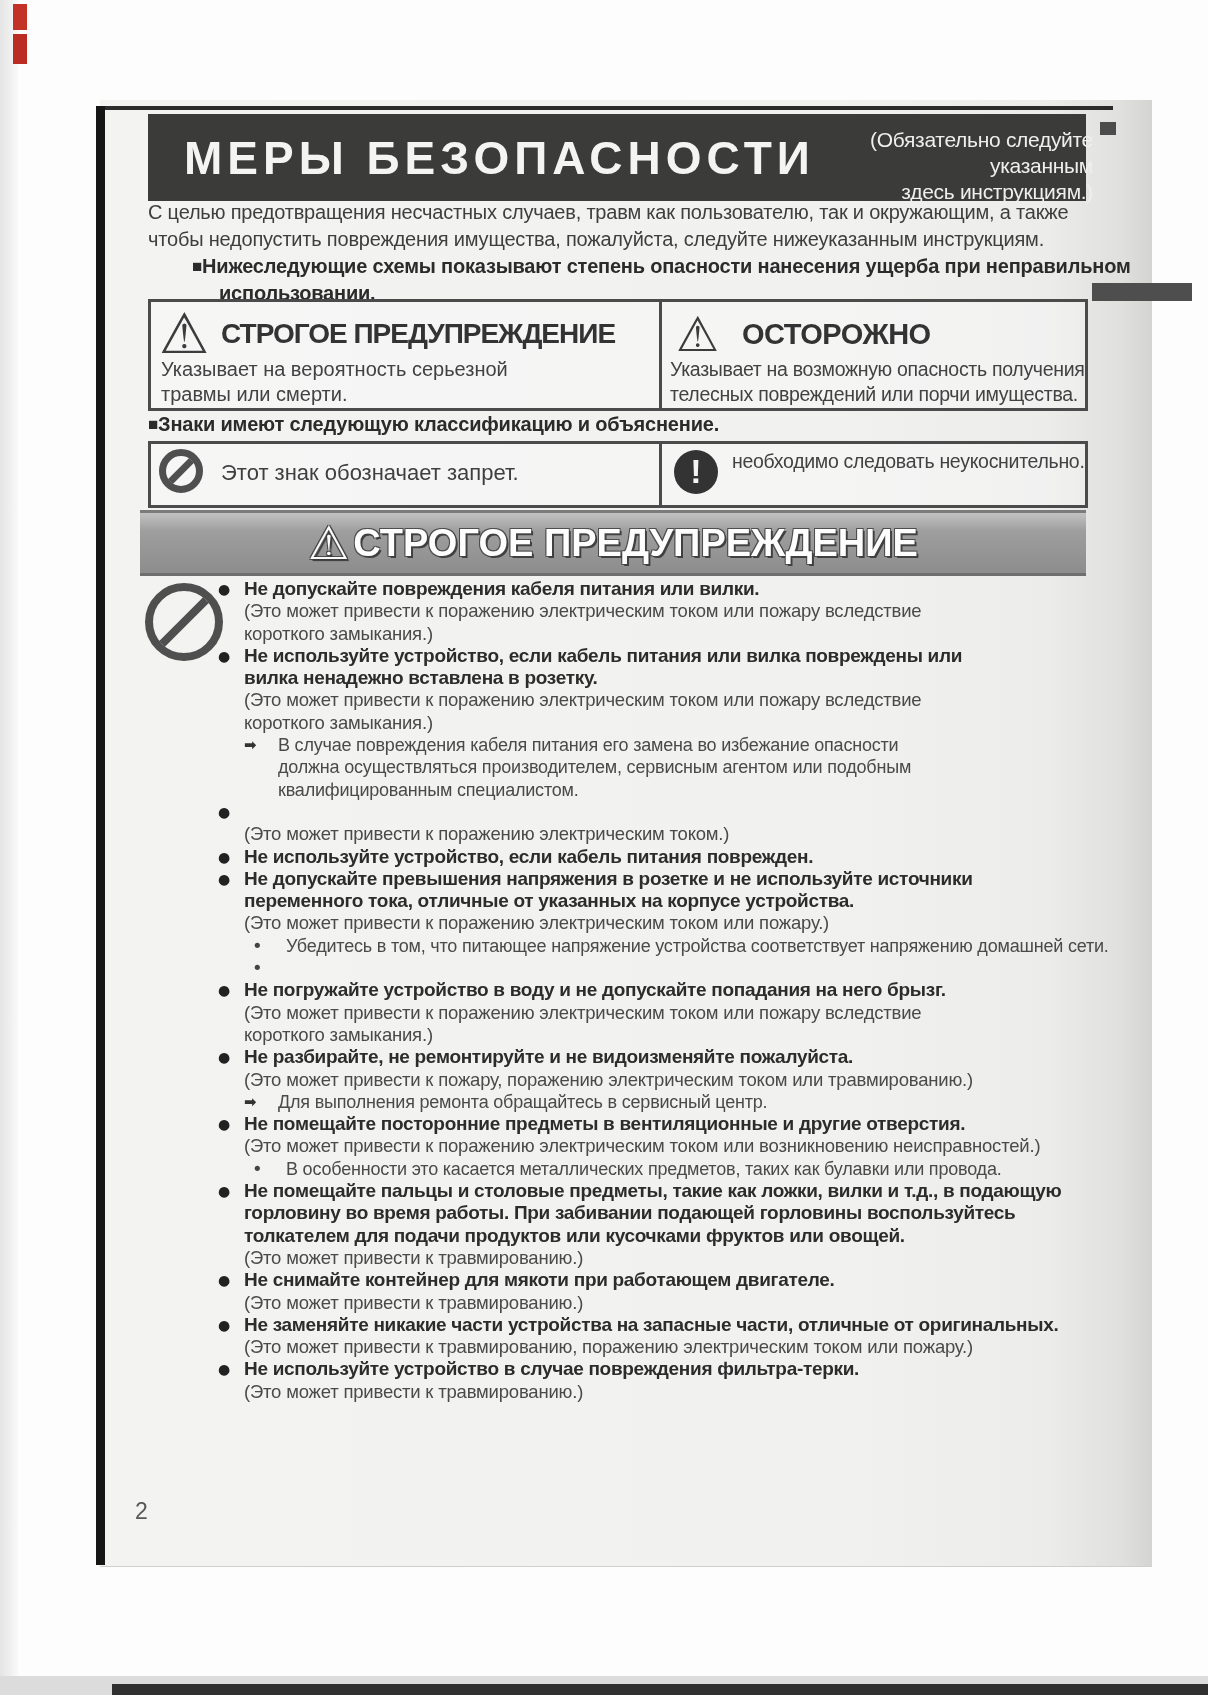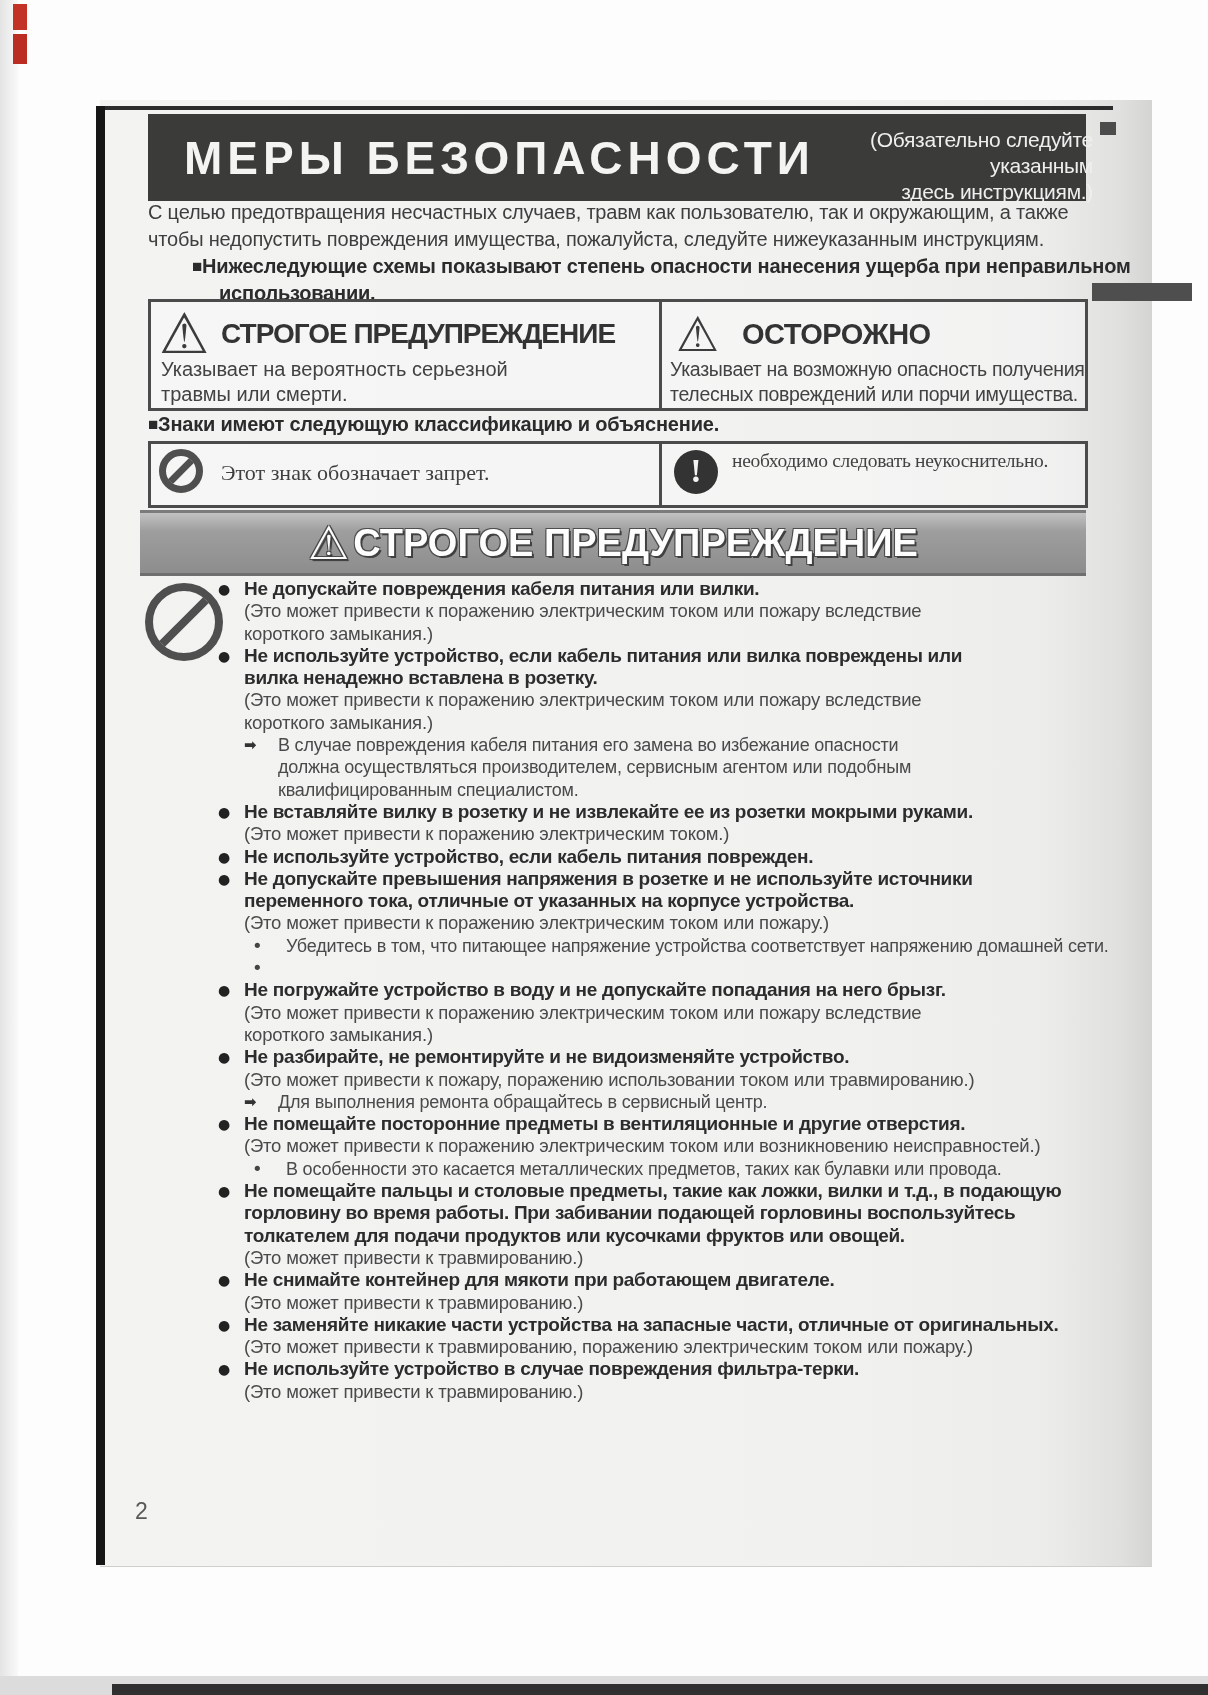--- a/index.html
+++ b/index.html
@@ -52,21 +52,21 @@
   .t1-desc{left:10px;top:55px;font-size:20px;line-height:25px;color:#424242;white-space:nowrap;}
   .tri-2{left:14px;top:8px;font-size:48px;}
   .t2-title{left:80px;top:16px;font-size:29px;font-weight:bold;color:#333;
             letter-spacing:-0.5px;white-space:nowrap;}
   .t2-desc{left:8px;top:55px;font-size:19.5px;line-height:25px;color:#424242;
            letter-spacing:-0.3px;white-space:nowrap;}
 
   .signs-heading{left:48px;top:311px;}
 
   
-  .tbl2{left:48px;top:341px;width:934px;height:61px;font-family:Liberation Serif, serif;}
+  .tbl2{left:48px;top:341px;width:934px;height:61px;}
   .prohib{border-radius:50%;border:7px solid #4f4f4f;}
   .prohib::after{content:"";position:absolute;background:#4f4f4f;
                  left:50%;top:0;transform:translateX(-50%) rotate(45deg);transform-origin:center;}
   .prohib-sm{left:8px;top:5px;width:30px;height:30px;}
   .prohib-sm::after{width:7px;height:30px;}
   .sign-text-l{left:70px;top:16px;font-size:22px;color:#3f3f3f;white-space:nowrap;}
   .mandatory{left:12px;top:6px;width:44px;height:44px;border-radius:50%;background:#333;
              color:#f4f4f4;font-weight:bold;font-size:34px;text-align:center;line-height:42px;}
   .sign-text-r{left:70px;top:5px;font-size:19.5px;line-height:24px;color:#424242;
                letter-spacing:-0.3px;white-space:nowrap;}
@@ -204,21 +204,20 @@
       <div class="wline c">
         <span class="mk mk-sub"></span>
         <span>должна осуществляться производителем, сервисным агентом или подобным</span>
       </div>
       <div class="wline c">
         <span class="mk mk-sub"></span>
         <span>квалифицированным специалистом.</span>
       </div>
       <div class="wline b">
         <span class="mk mk-bullet">●</span>
-        <span>Не вставляйте вилку в розетку и не извлекайте ее из розетки мокрыми руками.</span>
       </div>
       <div class="wline n">
         <span class="mk"></span>
         <span>(Это может привести к поражению электрическим током.)</span>
       </div>
       <div class="wline b">
         <span class="mk mk-bullet">●</span>
         <span>Не используйте устройство, если кабель питания поврежден.</span>
       </div>
       <div class="wline b">
@@ -247,25 +246,25 @@
       <div class="wline n">
         <span class="mk"></span>
         <span>(Это может привести к поражению электрическим током или пожару вследствие</span>
       </div>
       <div class="wline n">
         <span class="mk"></span>
         <span>короткого замыкания.)</span>
       </div>
       <div class="wline b">
         <span class="mk mk-bullet">●</span>
-        <span>Не разбирайте, не ремонтируйте и не видоизменяйте устройство.</span>
-      </div>
-      <div class="wline n">
-        <span class="mk"></span>
-        <span>(Это может привести к пожару, поражению использовании током или травмированию.)</span>
+        <span>Не разбирайте, не ремонтируйте и не видоизменяйте пожалуйста.</span>
+      </div>
+      <div class="wline n">
+        <span class="mk"></span>
+        <span>(Это может привести к пожару, поражению электрическим током или травмированию.)</span>
       </div>
       <div class="wline a">
         <span class="mk mk-sub mk-arrow">➡</span>
         <span>Для выполнения ремонта обращайтесь в сервисный центр.</span>
       </div>
       <div class="wline b">
         <span class="mk mk-bullet">●</span>
         <span>Не помещайте посторонние предметы в вентиляционные и другие отверстия.</span>
       </div>
       <div class="wline n">

